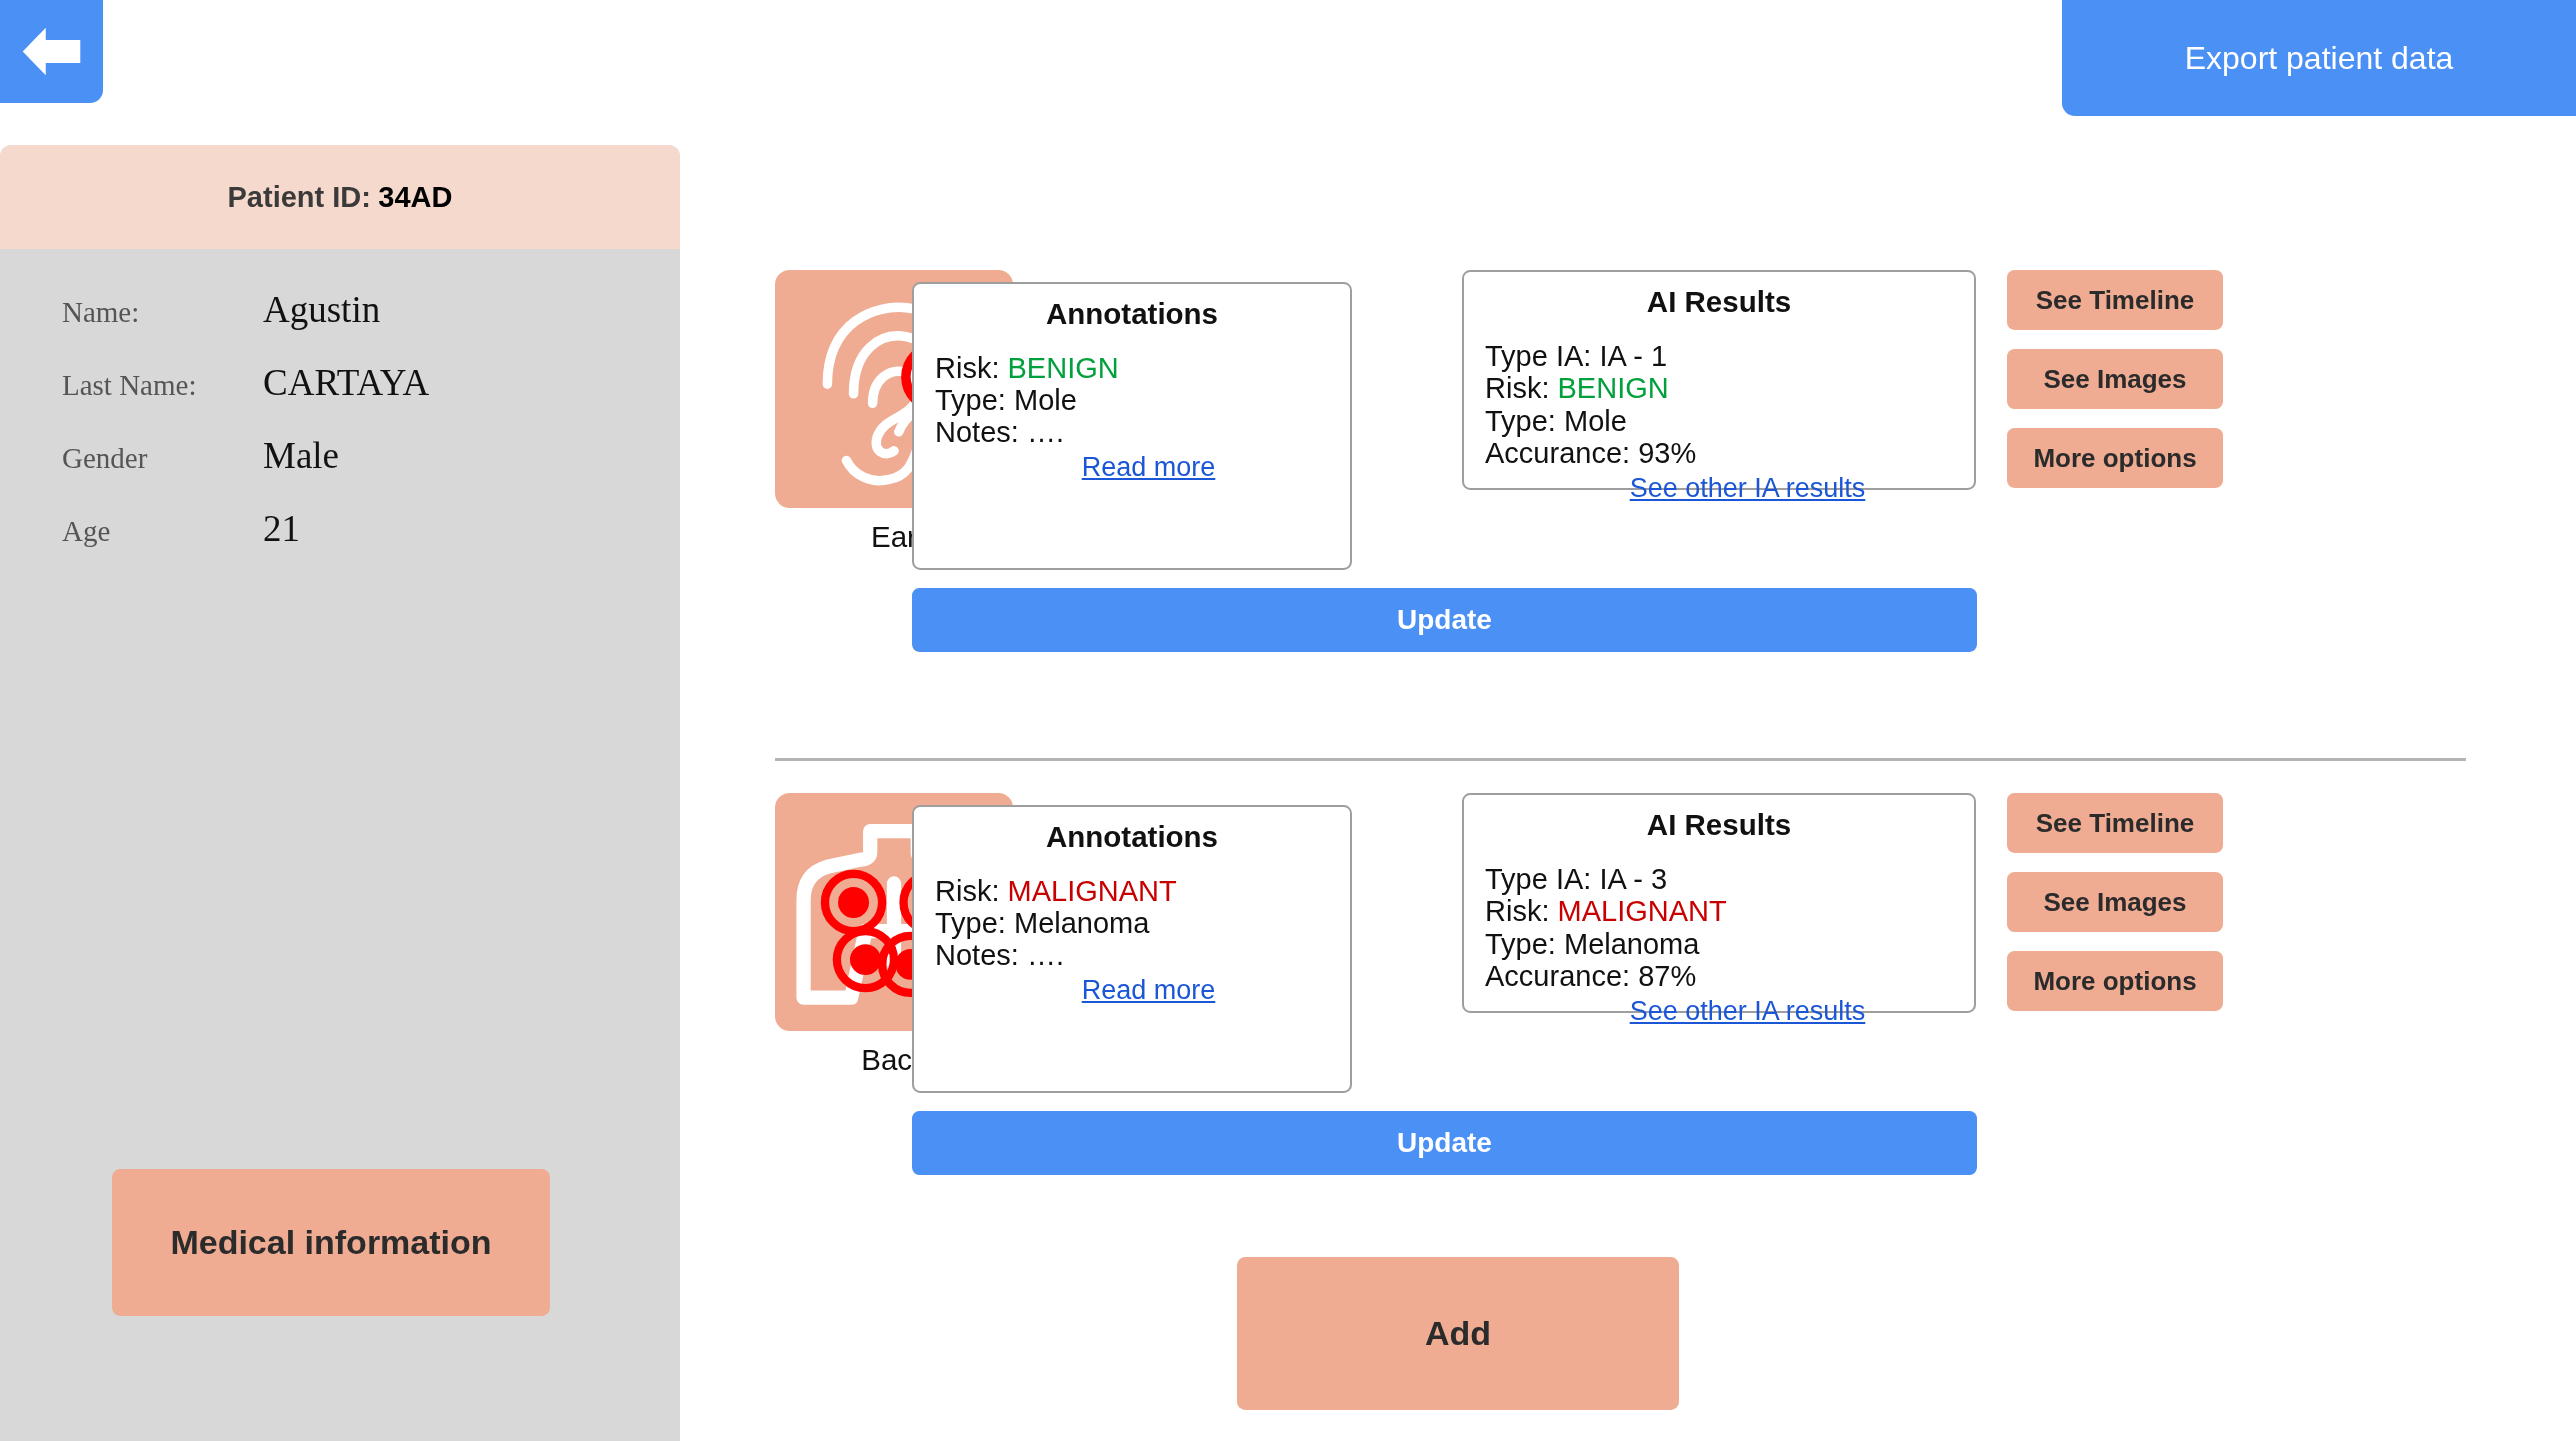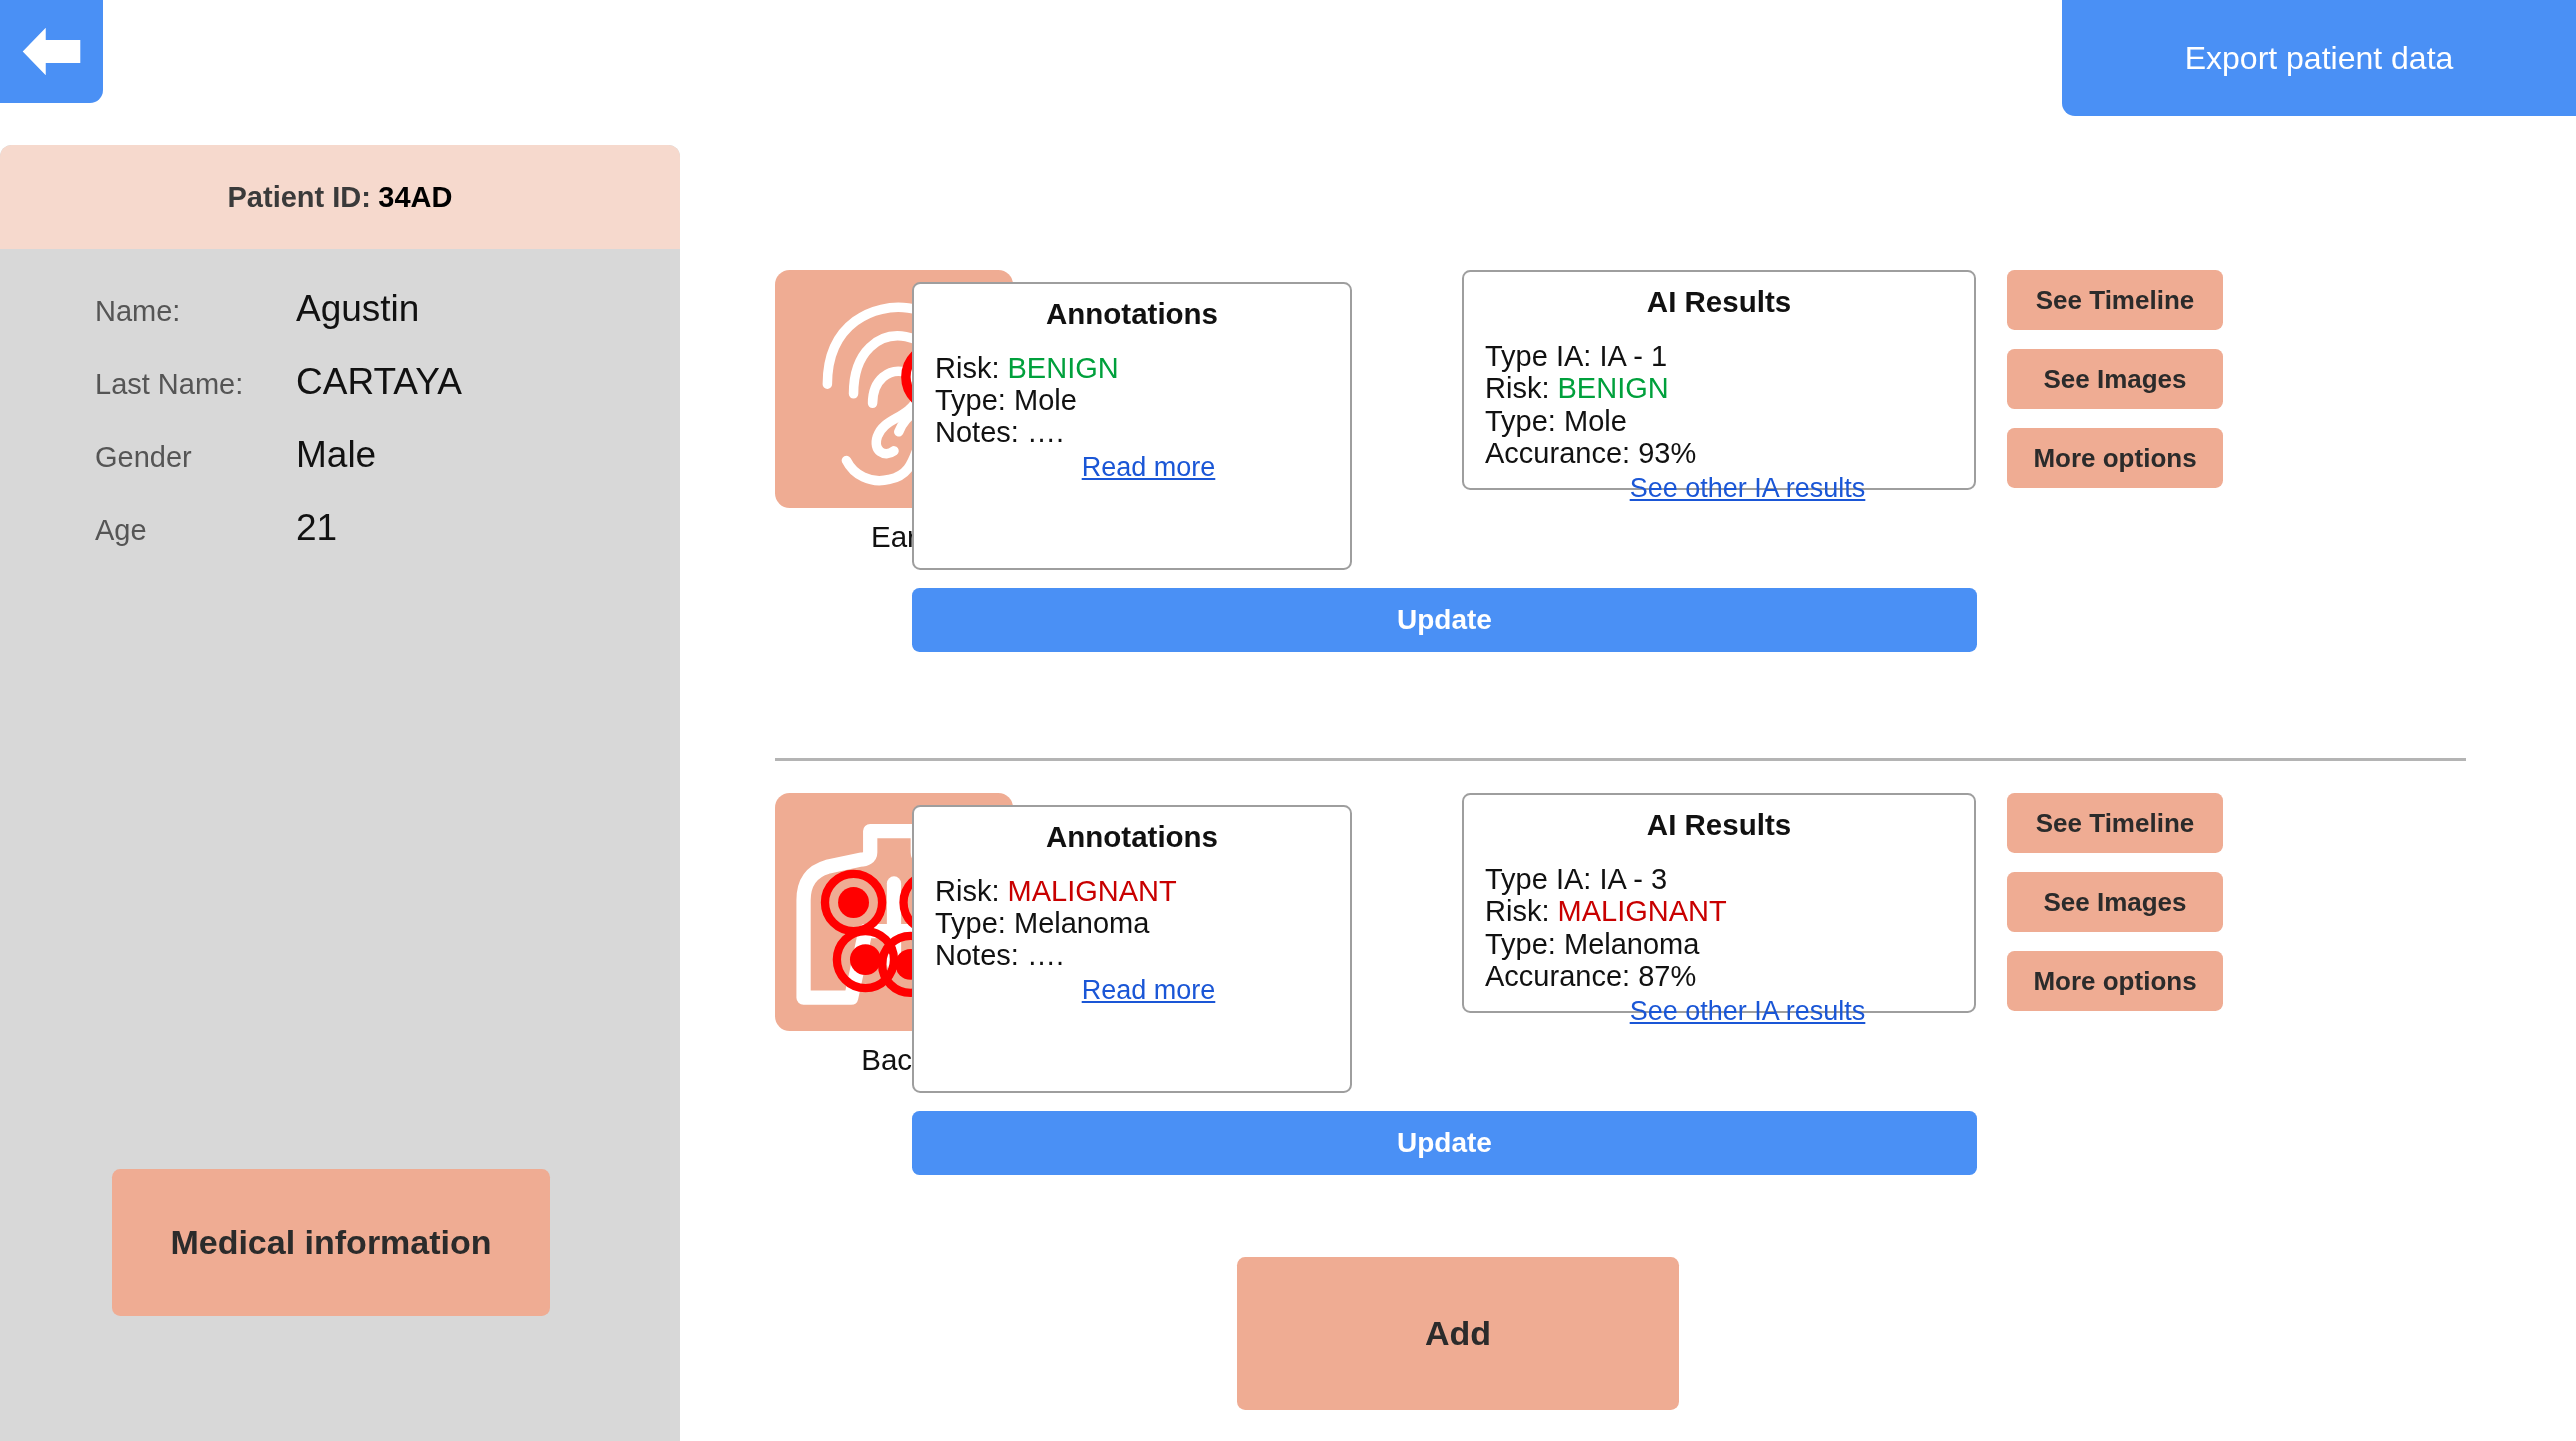--- a/index.html
+++ b/index.html
@@ -57,21 +57,21 @@
     border-radius: 11.5px 11.5px 0 0;
   }
   .patient-id-bar .pid-label {
     font-size: 29px; font-weight: bold; color: #3a3a3a;
   }
   .patient-id-bar .pid-value {
     font-size: 29px; font-weight: bold; color: #000;
     margin-left: 7.4px;
   }
 
-  .details { padding: 39px 0 0 95px; }
+  .details { padding: 39px 0 0 62px; font-family: Liberation Serif, serif; }
   .detail-row {
     display: flex; align-items: baseline;
     height: 73px;
   }
   .detail-label {
     width: 201px; flex: 0 0 201px;
     font-size: 29px; color: #555; font-weight: 400;
   }
   .detail-value {
     font-size: 37px; color: #111; font-weight: 400; text-align: right;

